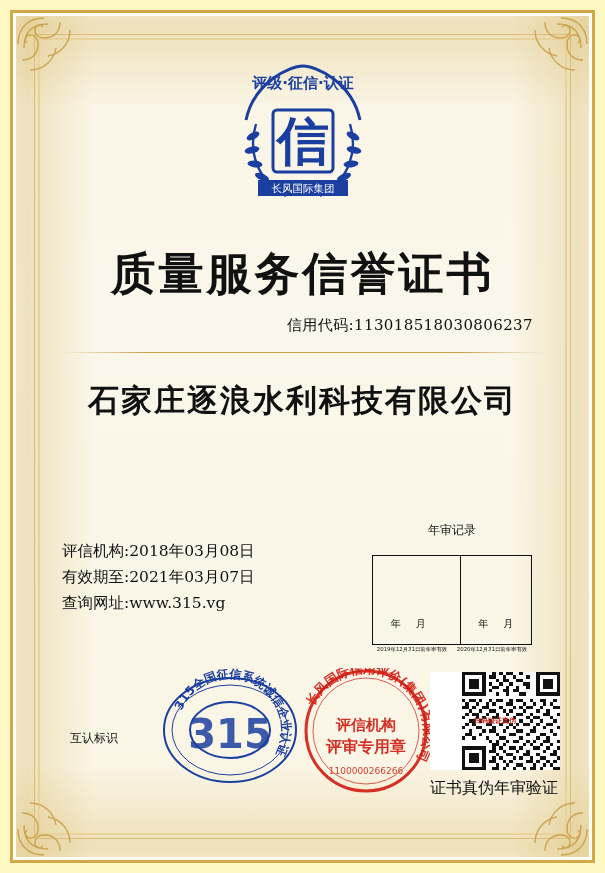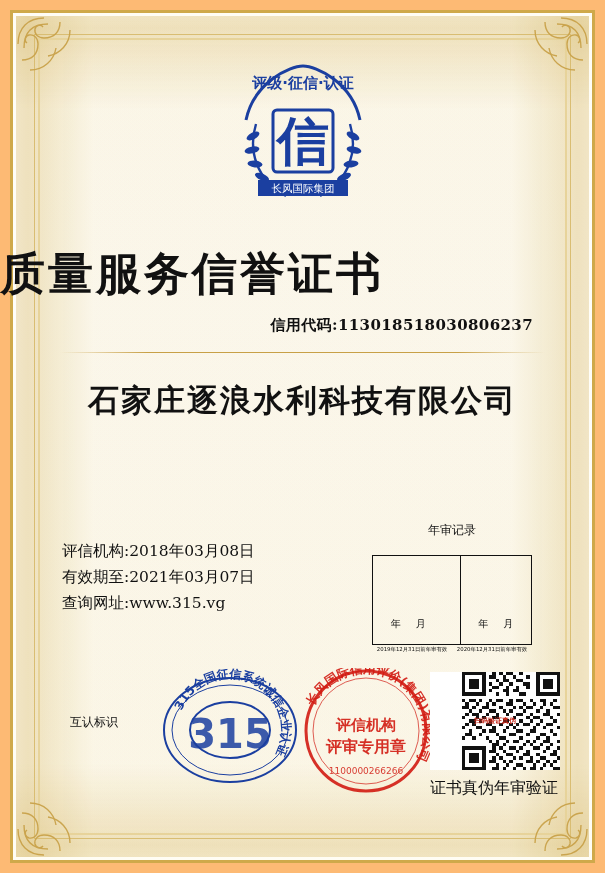--- a/index.html
+++ b/index.html
@@ -8,21 +8,21 @@
     background: #ffffff;
   }
   body {
     font-family: "Liberation Sans", sans-serif;
   }
   .page {
     position: relative;
     width: 605px;
     height: 873px;
     overflow: hidden;
-    background: #fdba74;
+    background: #fef9c3;
   }
 
   
   .frame-outer {
     position: absolute;
     left: 10px; top: 10px;
     width: 585px; height: 853px;
     box-sizing: border-box;
     border: 3px solid #cfa94a;
     background:
@@ -76,32 +76,33 @@
     height: 152px;
     text-align: center;
   }
   .emblem svg { display: block; }
 
   
   .title {
     position: absolute;
     top: 244px;
     left: 0; right: 0;
+    text-align: center;
     font-family: "DejaVu Sans", sans-serif;
     font-weight: bold;
     font-size: 45px;
     letter-spacing: 3px;
     color: #111111;
   }
   .credit-code {
     position: absolute;
     top: 316px;
     right: 72px;
     font-family: "DejaVu Serif", serif;
-    font-weight: bold;
+    font-weight: normal;
     font-size: 15px;
     color: #111;
     letter-spacing: .4px;
   }
   .divider {
     position: absolute;
     left: 60px;
     right: 60px;
     top: 352px;
     height: 1px;
@@ -205,21 +206,21 @@
     border-radius: 50%;
     display: flex;
     align-items: center;
     justify-content: center;
     font-family: "DejaVu Serif", serif;
     font-weight: bold;
     font-size: 14px;
     color: #1b3fa0;
   }
   .seal-cf .cap {
-    margin-top: 8px;
+    margin-top: 24px;
     font-family: "DejaVu Sans", sans-serif;
     font-size: 12px;
     color: #111;
   }
 
   .seal-315 {
     position: absolute;
     left: 160px;
     top: 668px;
     width: 140px;

